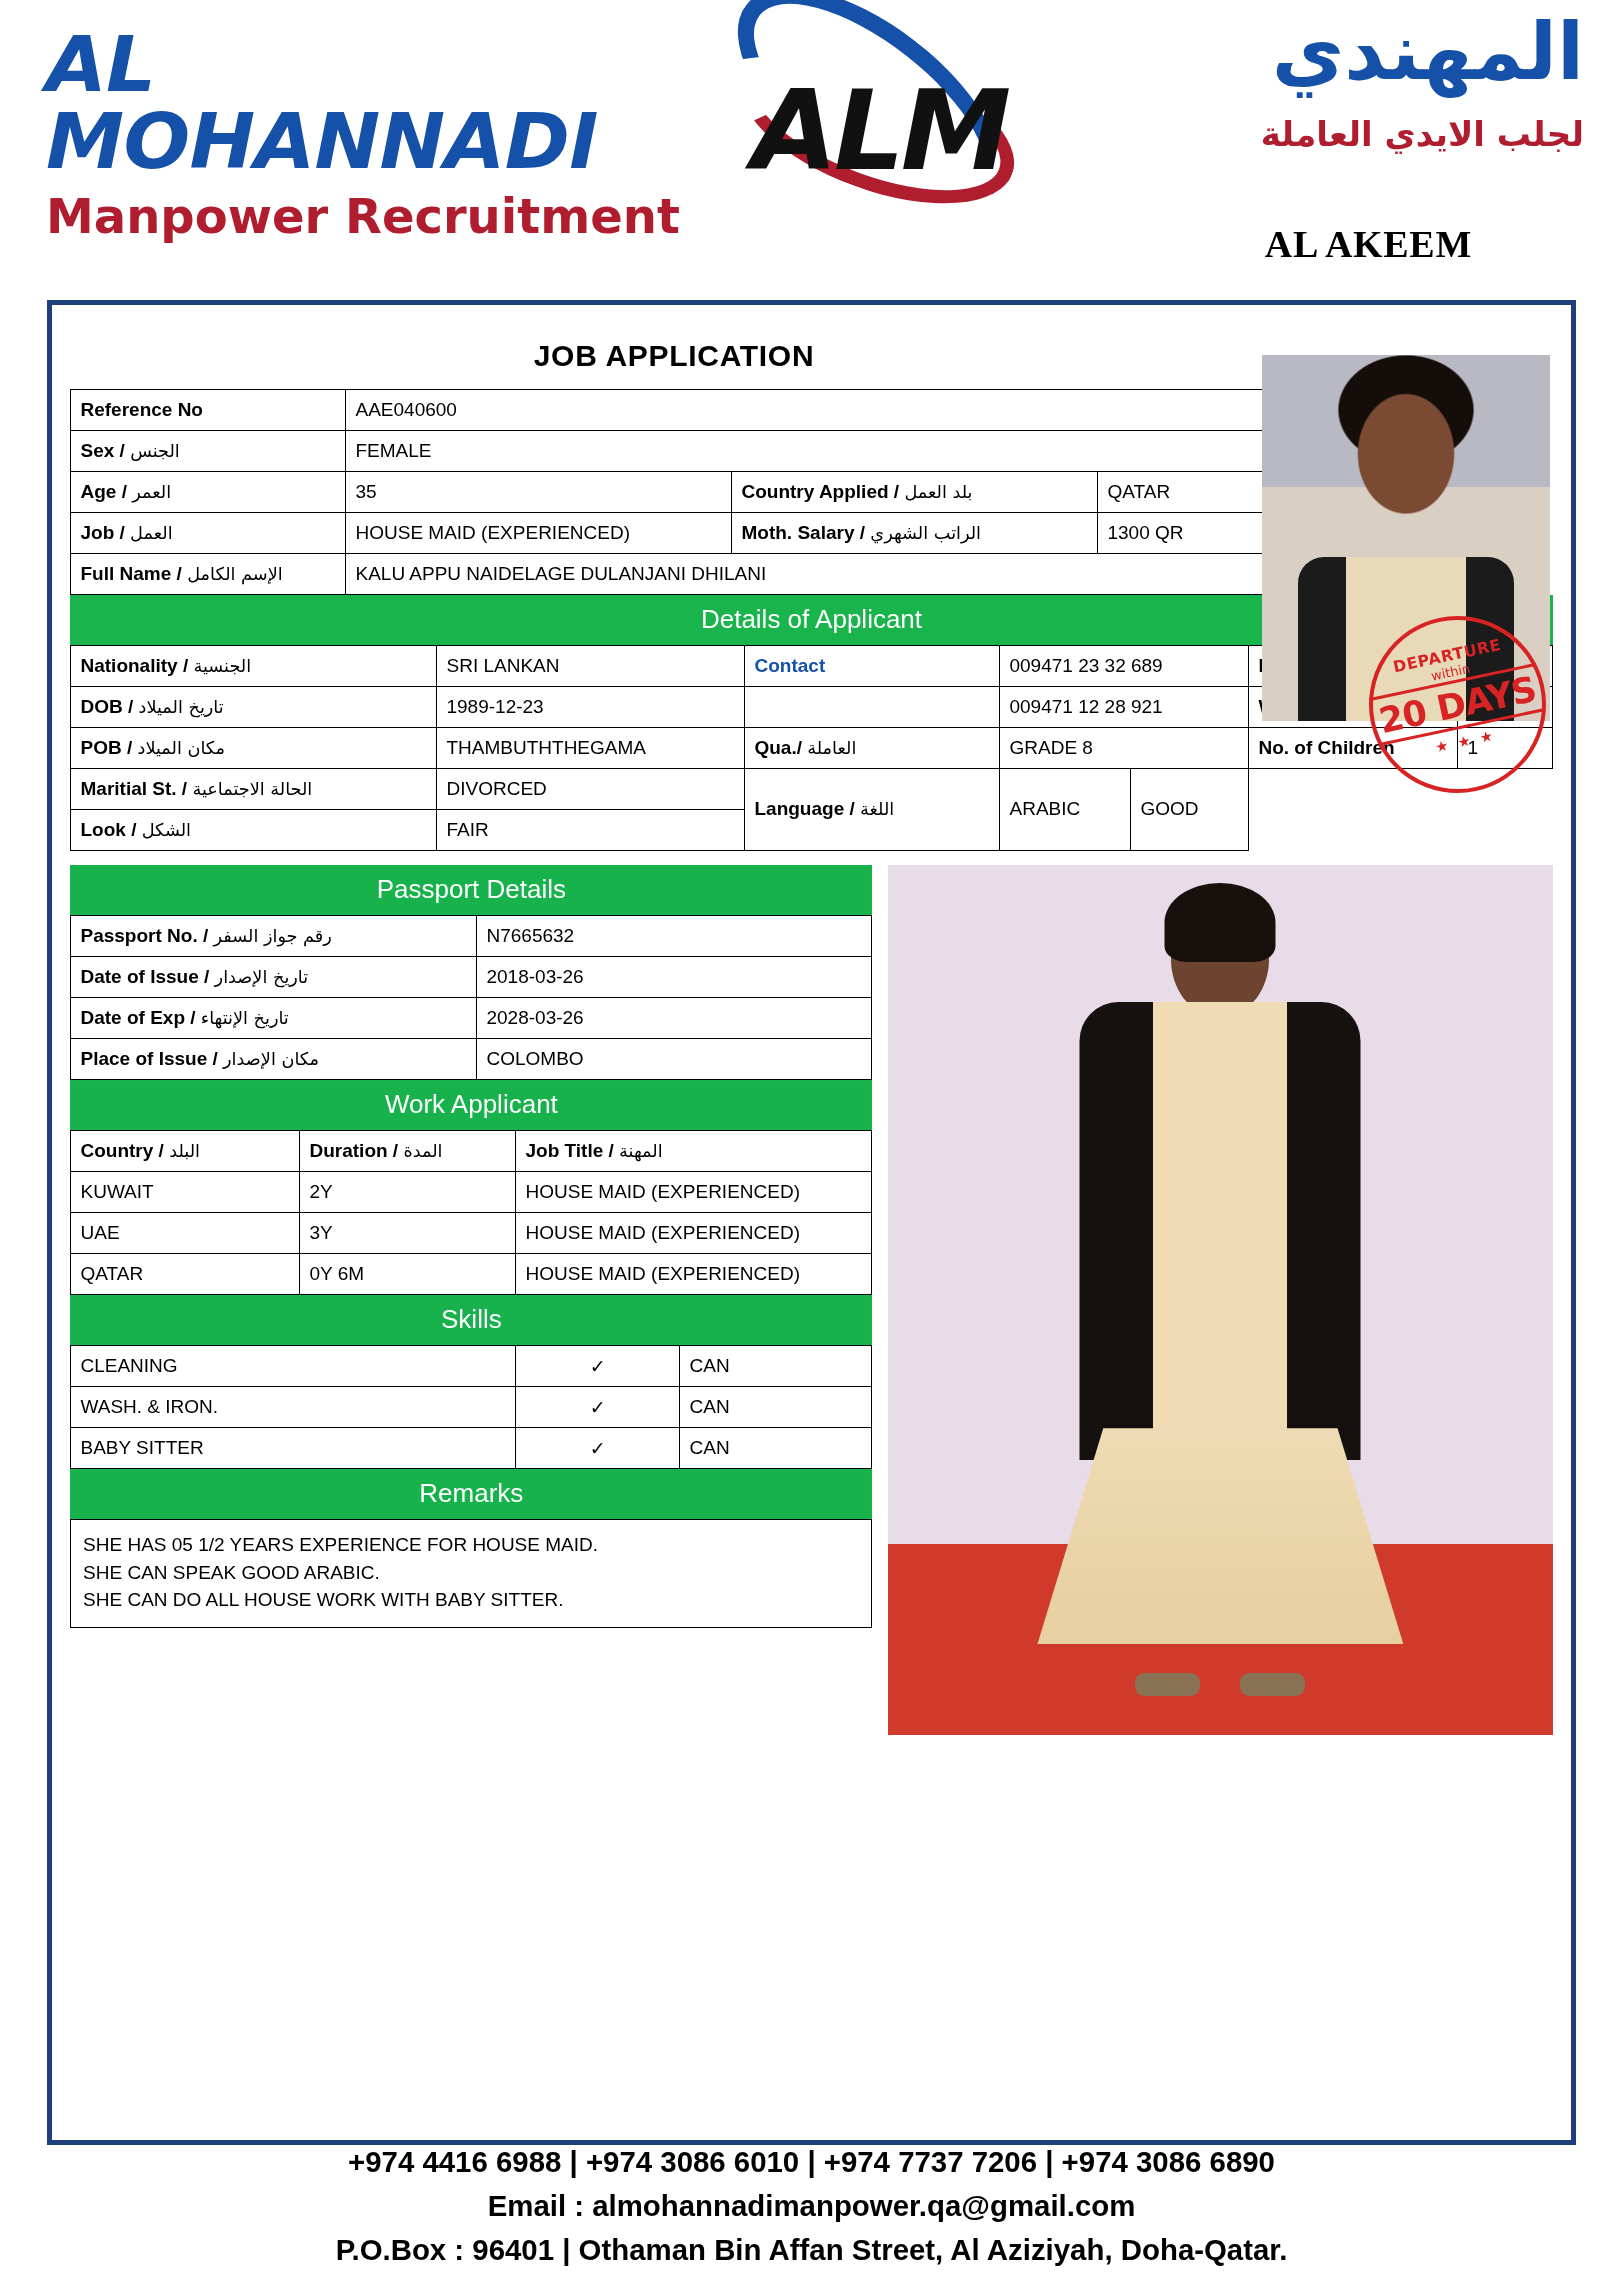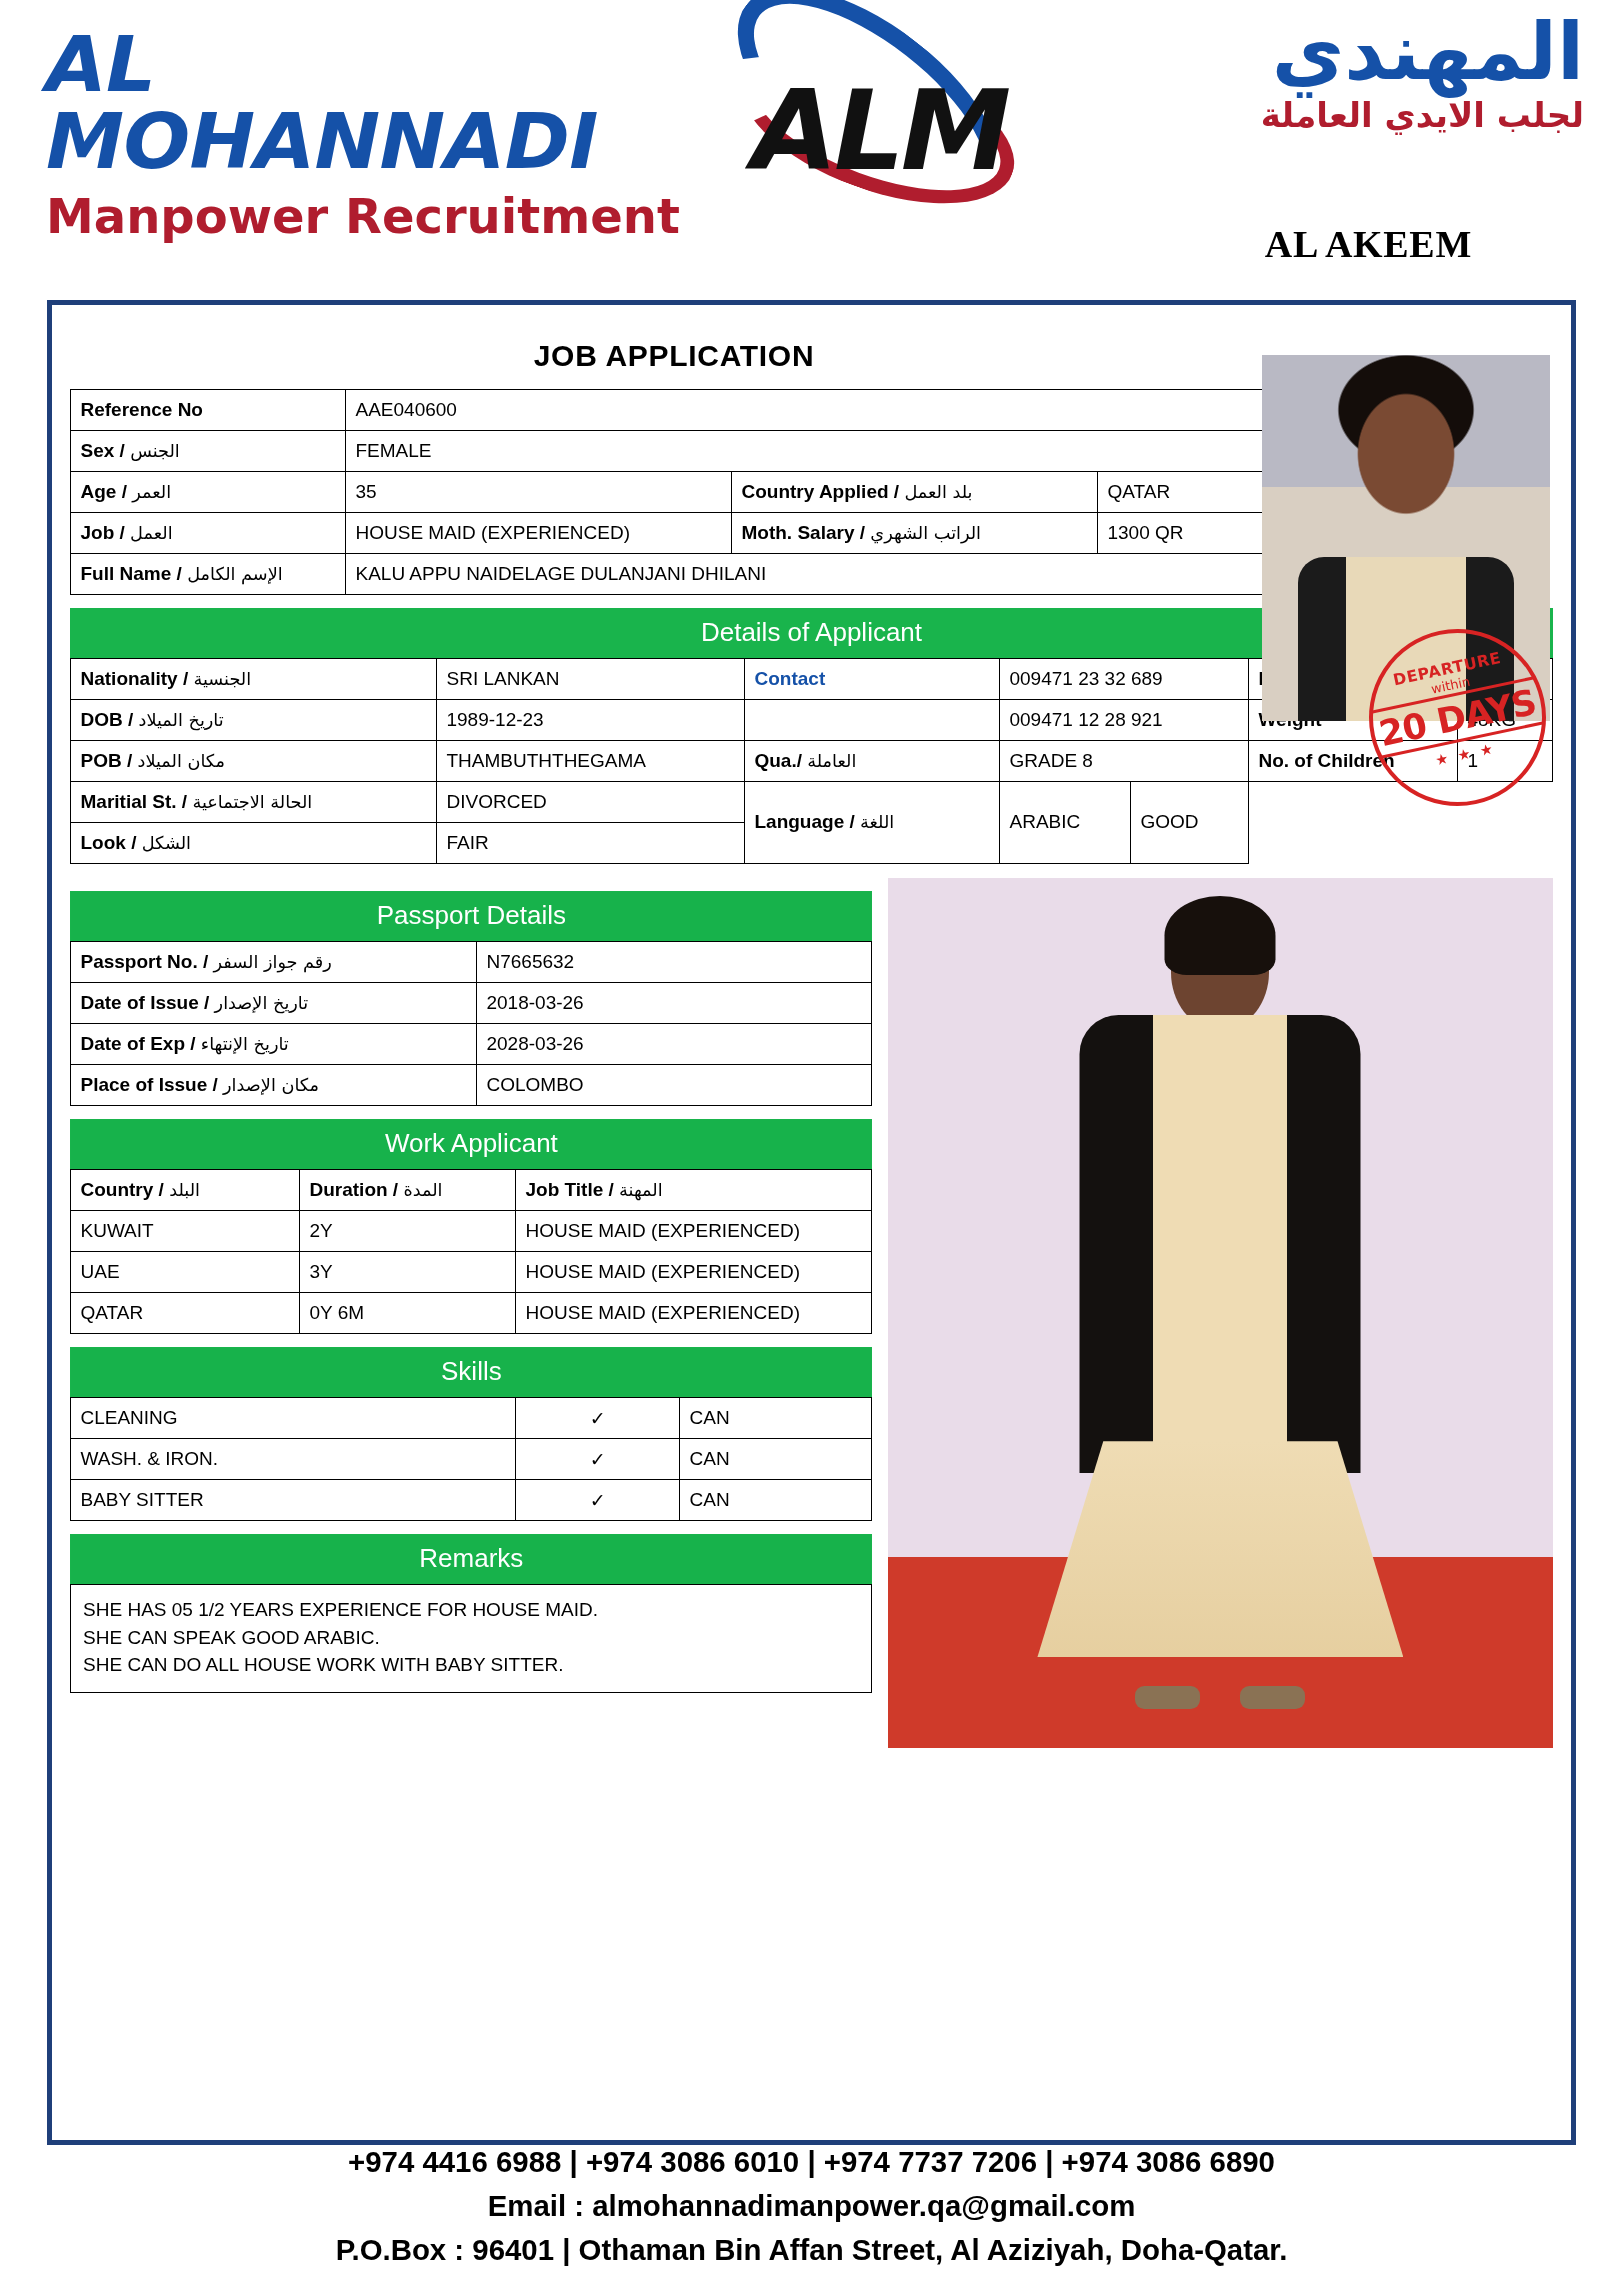--- a/index.html
+++ b/index.html
@@ -95,21 +95,21 @@
     font-size: 79px;
     color: #1551a8;
     line-height: 1;
     letter-spacing: 2.6px;
   }
   .logo-ar-sub {
     font-family: "DejaVu Sans", sans-serif;
     font-weight: bold;
     font-size: 34px;
     color: #b01d2e;
-    margin-top: 3px;
+    margin-top: 22px;
     letter-spacing: 1.3px;
   }
   .agency-name {
     position: absolute;
     right: 151px;
     top: 222px;
     font-family: "Liberation Serif", serif;
     font-weight: bold;
     font-size: 38px;
     color: #000;
@@ -180,21 +180,21 @@
   }
 
   
   .banner {
     background: #1db954;
     background: #19b44c;
     color: #fff;
     text-align: center;
     font-size: 26px;
     padding: 7.9px 0 9.2px 0;
-    margin-top: 13px;
+    margin-top: 0;
     border: 0.7px solid #19b44c;
   }
   .banner.green2 { background: #17b24b; }
 
   .details-table { width: 100%; }
   .contact-label { color: #1551a8; font-weight: bold; font-size: 21.6px; }
 
   
   .lower {
     display: flex;

